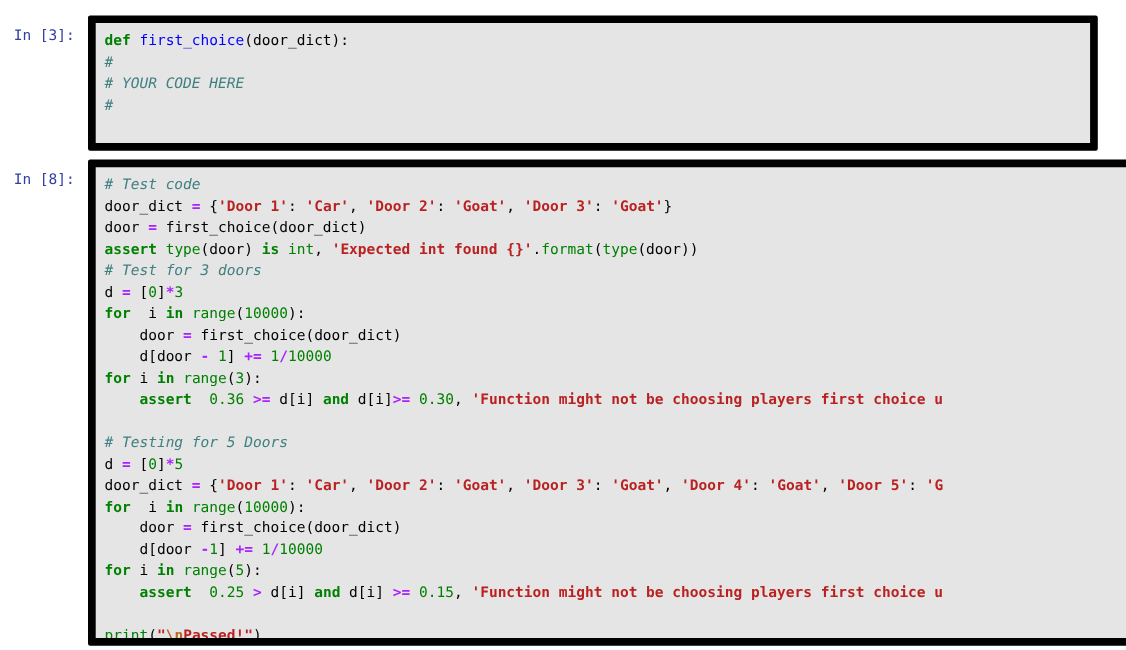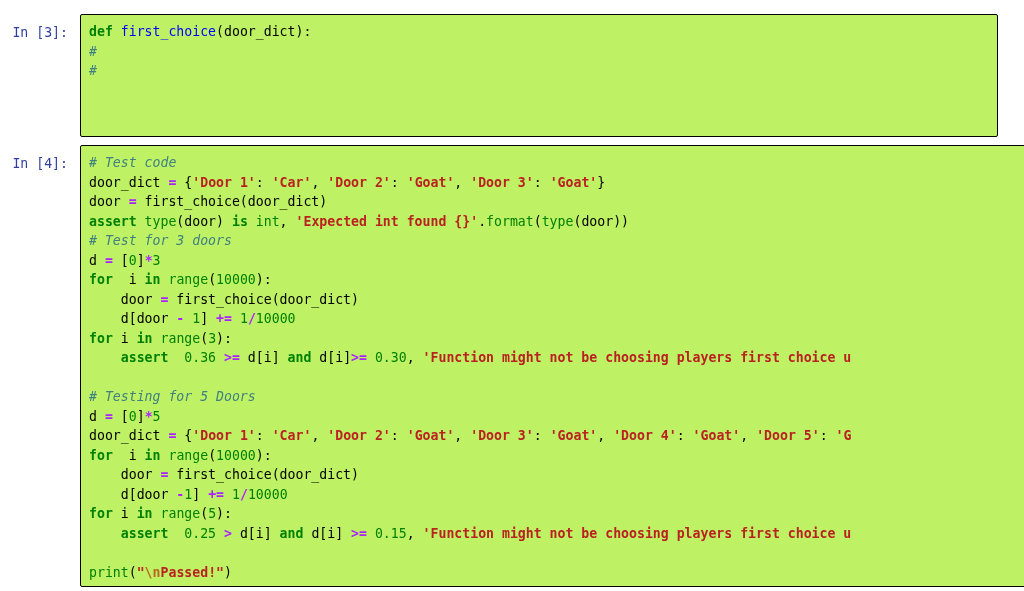--- a/index.html
+++ b/index.html
@@ -39,22 +39,22 @@
     box-sizing: border-box;
     font-family: "DejaVu Sans Mono", monospace;
     font-size: 13.2px;
     line-height: 19.5px;
     color: #303f9f;
     white-space: nowrap;
     padding-top: 9px;
     user-select: none;
   }
   .input-area {
-    background: #bef264;
-    border: 1px solid #000000;
+    background: #e5e5e5;
+    border: 7px solid #000000;
     border-radius: 2px;
     padding: 7px 4px 7px 8px;
     box-sizing: border-box;
     overflow: hidden;
   }
   .code {
     font-family: "DejaVu Sans Mono", monospace;
     font-size: 13.2px;
     line-height: 19.5px;
     white-space: pre;
@@ -84,24 +84,24 @@
   #cell-in-4 .input-area { width: 1100px; height: 442px; }
 </style>
 </head>
 <body>
 
 <div id="notebook">
 
   <div class="cell" id="cell-in-3">
     <div class="prompt">In [3]:</div>
     <div class="input-area">
-      <div class="code"><div class="line"><span class="t-k">def</span><span class="t-p"> </span><span class="t-nf">first_choice</span><span class="t-p">(door_dict):</span></div><div class="line"><span class="t-c">#</span></div><div class="line"><span class="t-c">#</span></div></div>
+      <div class="code"><div class="line"><span class="t-k">def</span><span class="t-p"> </span><span class="t-nf">first_choice</span><span class="t-p">(door_dict):</span></div><div class="line"><span class="t-c">#</span></div><div class="line"><span class="t-c"># YOUR CODE HERE</span></div><div class="line"><span class="t-c">#</span></div></div>
     </div>
   </div>
 
   <div class="cell" id="cell-in-4">
-    <div class="prompt">In [4]:</div>
+    <div class="prompt">In [8]:</div>
     <div class="input-area">
       <div class="code"><div class="line"><span class="t-c"># Test code</span></div><div class="line"><span class="t-p">door_dict </span><span class="t-o">=</span><span class="t-p"> {</span><span class="t-s">'Door 1'</span><span class="t-p">: </span><span class="t-s">'Car'</span><span class="t-p">, </span><span class="t-s">'Door 2'</span><span class="t-p">: </span><span class="t-s">'Goat'</span><span class="t-p">, </span><span class="t-s">'Door 3'</span><span class="t-p">: </span><span class="t-s">'Goat'</span><span class="t-p">}</span></div><div class="line"><span class="t-p">door </span><span class="t-o">=</span><span class="t-p"> first_choice(door_dict)</span></div><div class="line"><span class="t-k">assert</span><span class="t-p"> </span><span class="t-nb">type</span><span class="t-p">(door) </span><span class="t-k">is</span><span class="t-p"> </span><span class="t-nb">int</span><span class="t-p">, </span><span class="t-s">'Expected int found {}'</span><span class="t-p">.</span><span class="t-nb">format</span><span class="t-p">(</span><span class="t-nb">type</span><span class="t-p">(door))</span></div><div class="line"><span class="t-c"># Test for 3 doors</span></div><div class="line"><span class="t-p">d </span><span class="t-o">=</span><span class="t-p"> [</span><span class="t-m">0</span><span class="t-p">]</span><span class="t-o">*</span><span class="t-m">3</span></div><div class="line"><span class="t-k">for</span><span class="t-p">  i </span><span class="t-k">in</span><span class="t-p"> </span><span class="t-nb">range</span><span class="t-p">(</span><span class="t-m">10000</span><span class="t-p">):</span></div><div class="line"><span class="t-p">    door </span><span class="t-o">=</span><span class="t-p"> first_choice(door_dict)</span></div><div class="line"><span class="t-p">    d[door </span><span class="t-o">-</span><span class="t-p"> </span><span class="t-m">1</span><span class="t-p">] </span><span class="t-o">+=</span><span class="t-p"> </span><span class="t-m">1</span><span class="t-o">/</span><span class="t-m">10000</span></div><div class="line"><span class="t-k">for</span><span class="t-p"> i </span><span class="t-k">in</span><span class="t-p"> </span><span class="t-nb">range</span><span class="t-p">(</span><span class="t-m">3</span><span class="t-p">):</span></div><div class="line"><span class="t-p">    </span><span class="t-k">assert</span><span class="t-p">  </span><span class="t-m">0.36</span><span class="t-p"> </span><span class="t-ow">&gt;=</span><span class="t-p"> d[i] </span><span class="t-k">and</span><span class="t-p"> d[i]</span><span class="t-ow">&gt;=</span><span class="t-p"> </span><span class="t-m">0.30</span><span class="t-p">, </span><span class="t-s">'Function might not be choosing players first choice u</span></div><div class="line">&nbsp;</div><div class="line"><span class="t-c"># Testing for 5 Doors</span></div><div class="line"><span class="t-p">d </span><span class="t-o">=</span><span class="t-p"> [</span><span class="t-m">0</span><span class="t-p">]</span><span class="t-o">*</span><span class="t-m">5</span></div><div class="line"><span class="t-p">door_dict </span><span class="t-o">=</span><span class="t-p"> {</span><span class="t-s">'Door 1'</span><span class="t-p">: </span><span class="t-s">'Car'</span><span class="t-p">, </span><span class="t-s">'Door 2'</span><span class="t-p">: </span><span class="t-s">'Goat'</span><span class="t-p">, </span><span class="t-s">'Door 3'</span><span class="t-p">: </span><span class="t-s">'Goat'</span><span class="t-p">, </span><span class="t-s">'Door 4'</span><span class="t-p">: </span><span class="t-s">'Goat'</span><span class="t-p">, </span><span class="t-s">'Door 5'</span><span class="t-p">: </span><span class="t-s">'G</span></div><div class="line"><span class="t-k">for</span><span class="t-p">  i </span><span class="t-k">in</span><span class="t-p"> </span><span class="t-nb">range</span><span class="t-p">(</span><span class="t-m">10000</span><span class="t-p">):</span></div><div class="line"><span class="t-p">    door </span><span class="t-o">=</span><span class="t-p"> first_choice(door_dict)</span></div><div class="line"><span class="t-p">    d[door </span><span class="t-o">-</span><span class="t-m">1</span><span class="t-p">] </span><span class="t-o">+=</span><span class="t-p"> </span><span class="t-m">1</span><span class="t-o">/</span><span class="t-m">10000</span></div><div class="line"><span class="t-k">for</span><span class="t-p"> i </span><span class="t-k">in</span><span class="t-p"> </span><span class="t-nb">range</span><span class="t-p">(</span><span class="t-m">5</span><span class="t-p">):</span></div><div class="line"><span class="t-p">    </span><span class="t-k">assert</span><span class="t-p">  </span><span class="t-m">0.25</span><span class="t-p"> </span><span class="t-ow">&gt;</span><span class="t-p"> d[i] </span><span class="t-k">and</span><span class="t-p"> d[i] </span><span class="t-ow">&gt;=</span><span class="t-p"> </span><span class="t-m">0.15</span><span class="t-p">, </span><span class="t-s">'Function might not be choosing players first choice u</span></div><div class="line">&nbsp;</div><div class="line"><span class="t-nb">print</span><span class="t-p">(</span><span class="t-s">"</span><span class="t-se">\n</span><span class="t-s">Passed!"</span><span class="t-p">)</span></div></div>
     </div>
   </div>
 
 </div>
 
 </body></html>

